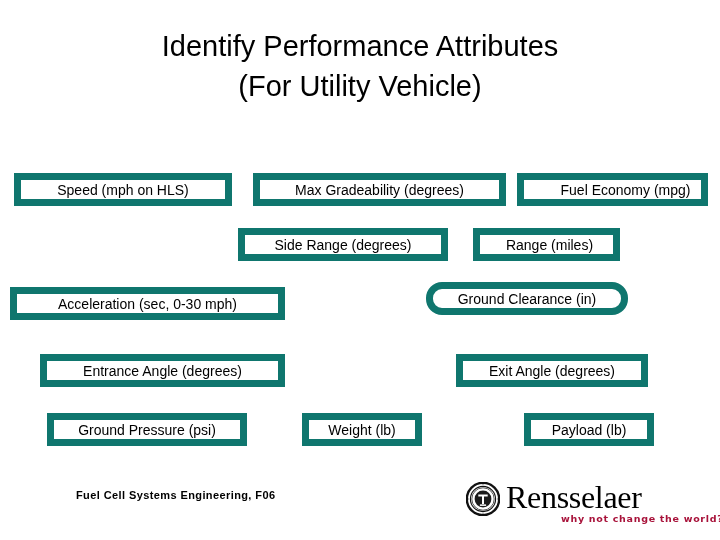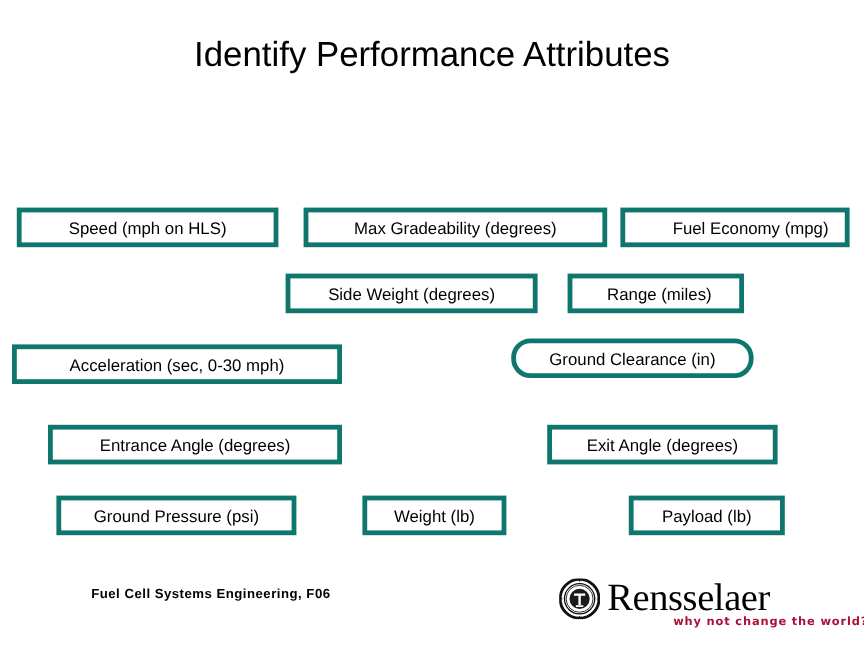--- a/index.html
+++ b/index.html
@@ -37,21 +37,21 @@
   }
   .title-line {
     display: block;
     white-space: nowrap;
   }
 
   
   .attr-box {
     position: absolute;
     box-sizing: border-box;
-    border: 4px solid #0f766e;
+    border: 7px solid #0f766e;
     background: #ffffff;
     height: 33px;
     display: flex;
     align-items: center;
     justify-content: center;
     font-size: 14px;
     line-height: 16px;
     color: #000000;
     white-space: nowrap;
     padding: 0 6px;
@@ -109,34 +109,35 @@
     white-space: nowrap;
   }
 </style>
 </head>
 <body>
 
 <div id="slide">
 
   <div class="title-block">
     <span class="title-line">Identify Performance Attributes</span>
+    <span class="title-line">(For Utility Vehicle)</span>
   </div>
 
   <div id="attr-layer">
       <div class="attr-box" style="left: 14px; top: 173px; width: 218px;">
         <span>Speed (mph on HLS)</span>
       </div>
       <div class="attr-box" style="left: 253px; top: 173px; width: 253px;">
         <span>Max Gradeability (degrees)</span>
       </div>
       <div class="attr-box" style="left: 517px; top: 173px; width: 191px; padding-left: 32px;">
         <span>Fuel Economy (mpg)</span>
       </div>
       <div class="attr-box" style="left: 238px; top: 228px; width: 210px;">
-        <span>Side Weight (degrees)</span>
+        <span>Side Range (degrees)</span>
       </div>
       <div class="attr-box" style="left: 473px; top: 228px; width: 147px; padding-left: 12px;">
         <span>Range (miles)</span>
       </div>
       <div class="attr-box" style="left: 10px; top: 287px; width: 275px;">
         <span>Acceleration (sec, 0-30 mph)</span>
       </div>
       <div class="attr-box" style="left: 426px; top: 282px; width: 202px; border-radius: 16px;">
         <span>Ground Clearance (in)</span>
       </div>

